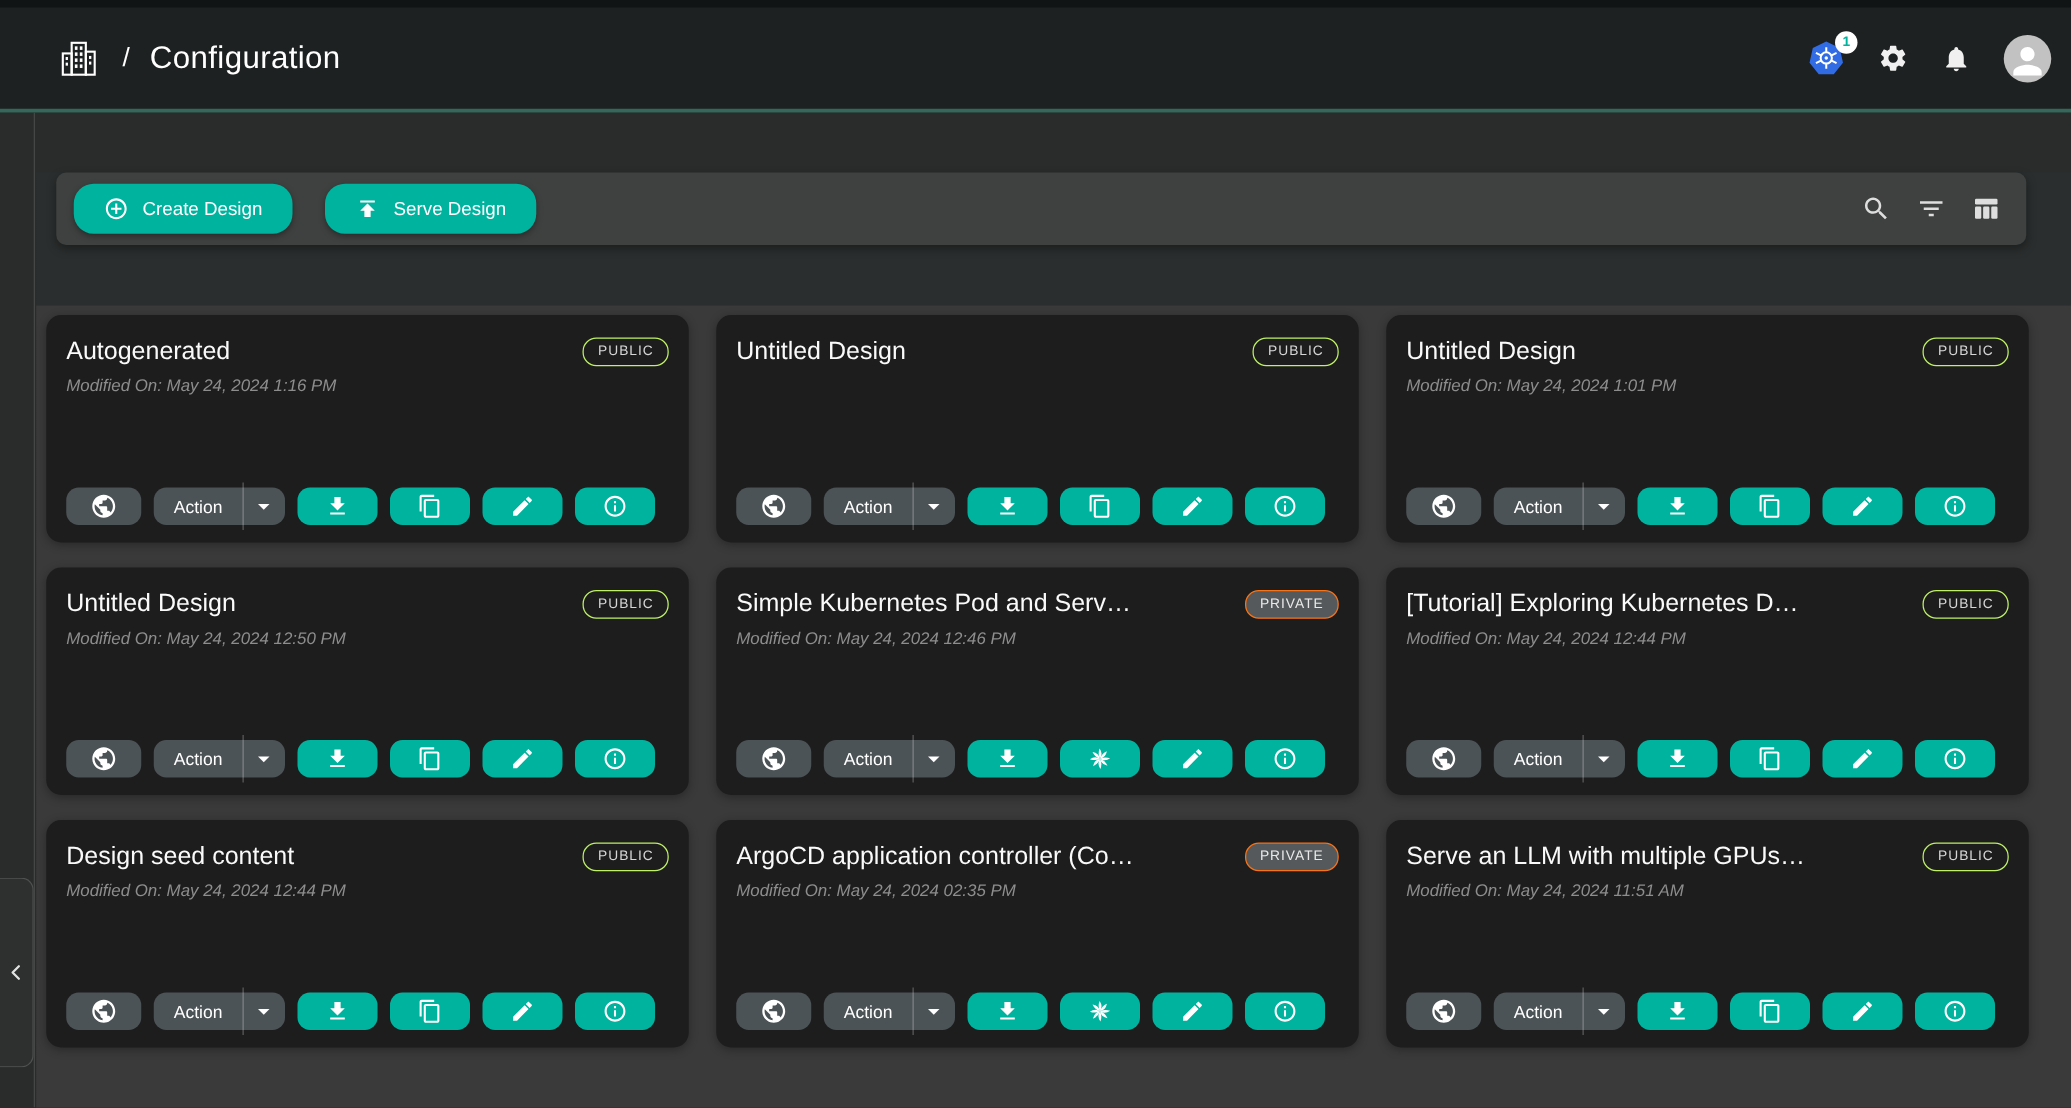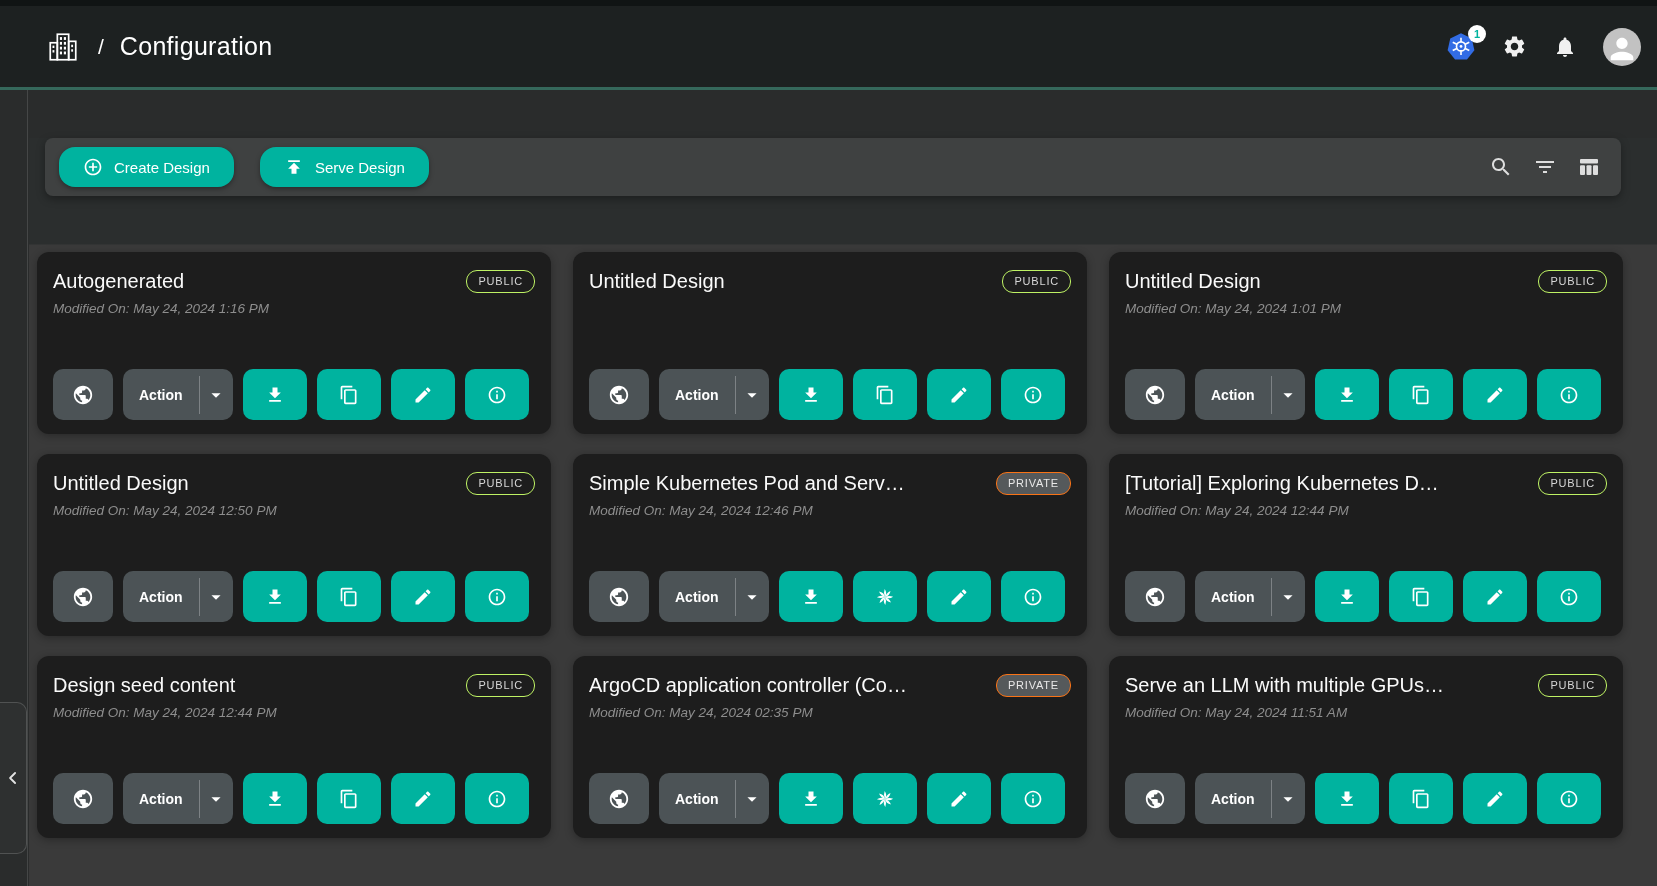--- a/index.html
+++ b/index.html
@@ -123,23 +123,23 @@
   }
   .badge-public { border: 1px solid #bef264; background: transparent; }
   .badge-private { border: 1px solid #f97316; background: #55595b; color: #e9e9e9; }
   .card-date {
     margin-top: 8px;
     color: #8d8d8d; font-size: 13.5px;
     font-style: italic; font-weight: 400;
   }
   .card-actions { margin-top: auto; display: flex; align-items: center; gap: 10px; }
   .act {
-    height: 51px; border: none; border-radius: 10px;
+    height: 30px; border: none; border-radius: 10px;
     display: flex; align-items: center; justify-content: center;
-    cursor: pointer; flex: none; font-weight: bold;
+    cursor: pointer; flex: none;
   }
   .act-dark { background: #4c5356; }
   .act-globe { width: 60px; }
   .act-action { padding: 0; color: #fff; }
   .act-action .action-label { padding: 0 16px; font-size: 14px; font-family: "Liberation Sans", sans-serif; }
   .act-action .action-caret {
     width: 34px; height: 38px;
     display: flex; align-items: center; justify-content: center;
     border-left: 1px solid rgba(255,255,255,.28);
   }

